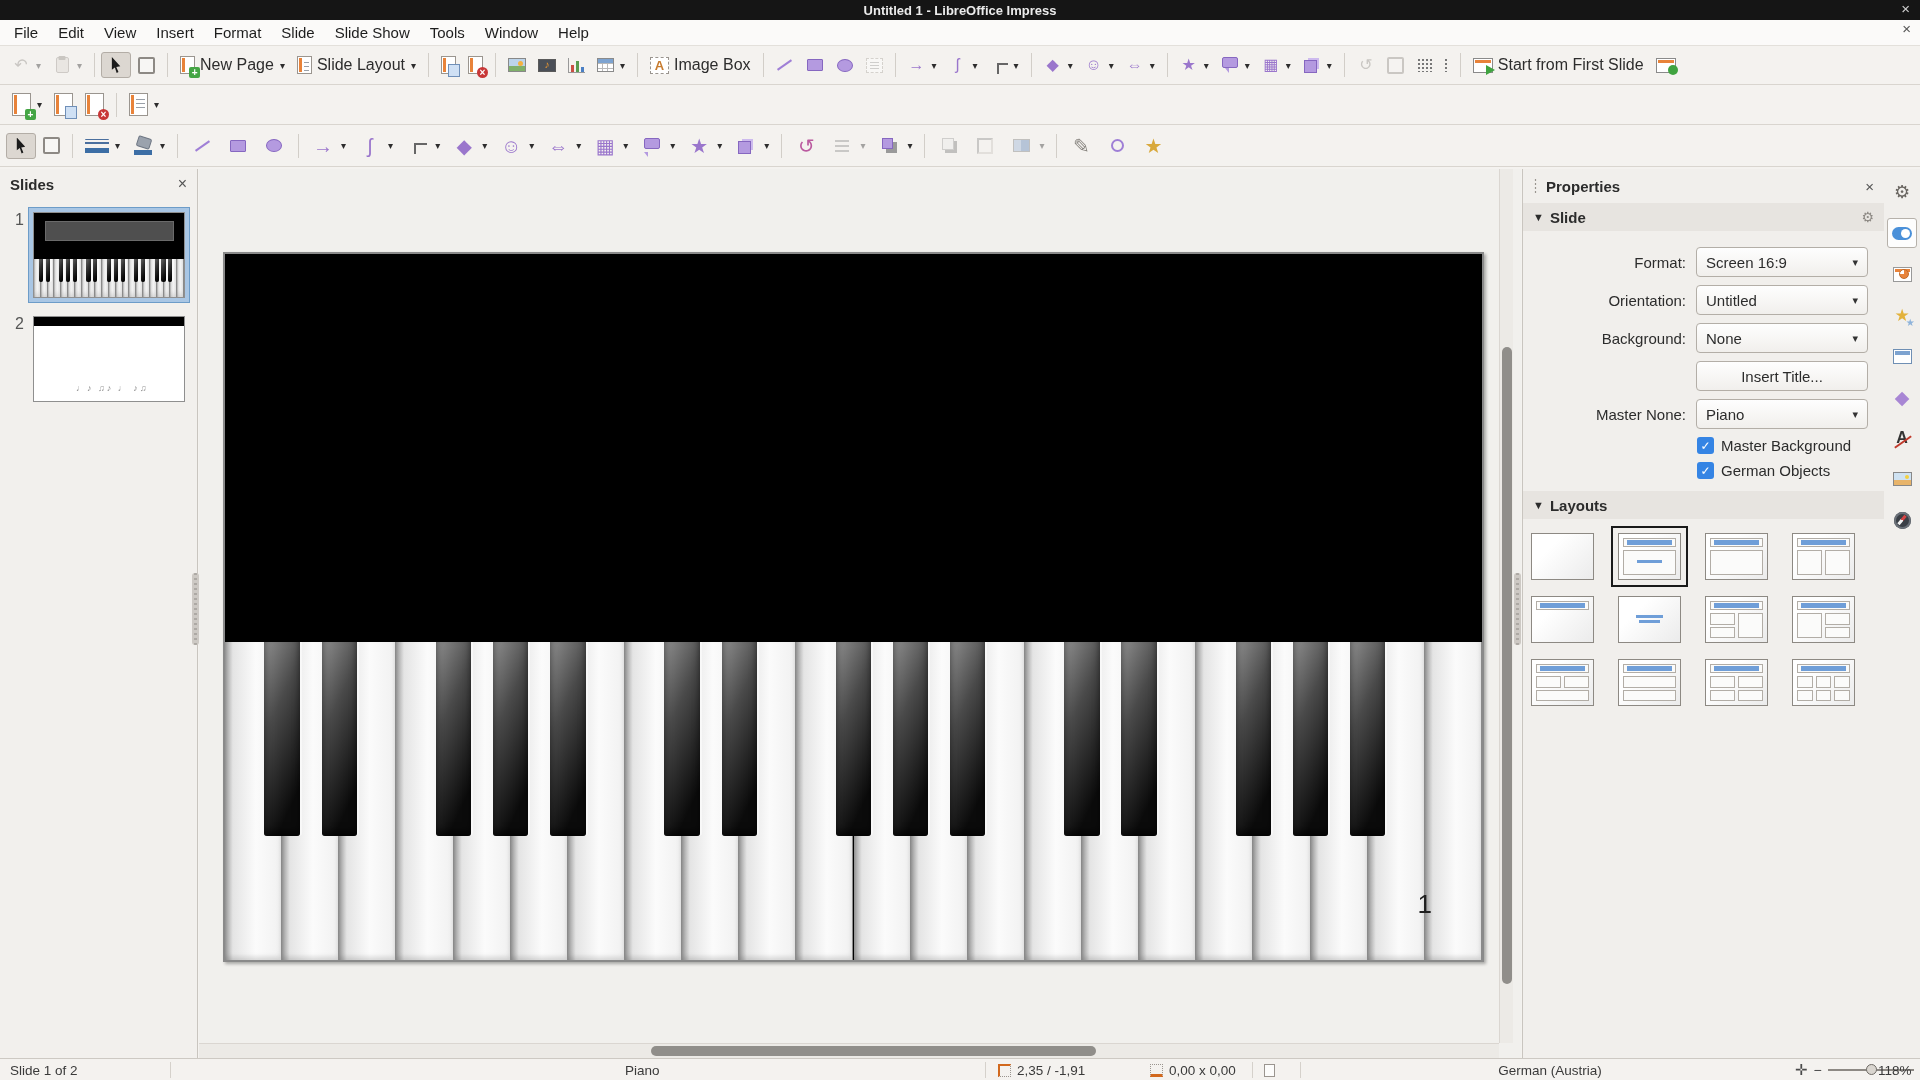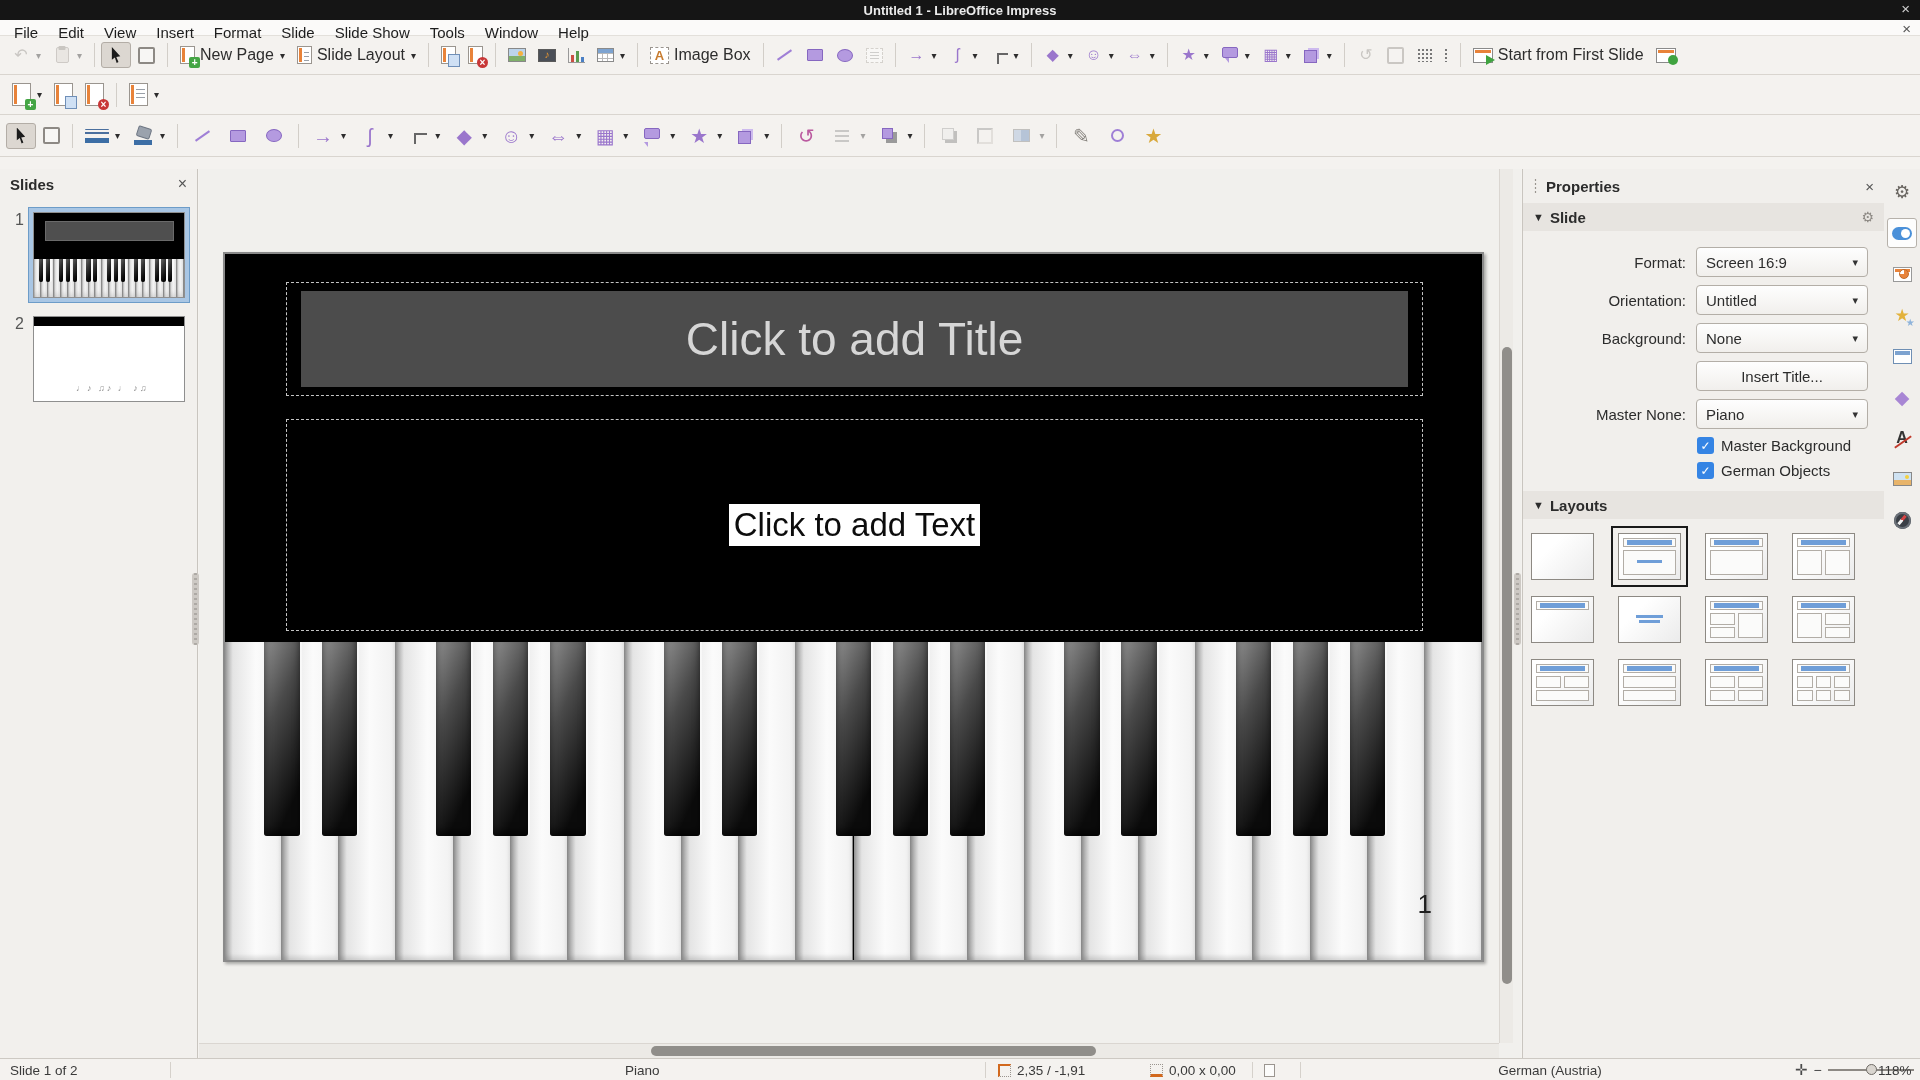--- a/index.html
+++ b/index.html
@@ -5,21 +5,21 @@
   *{box-sizing:border-box;margin:0;padding:0}
   html,body{width:1920px;height:1080px;overflow:hidden}
   body{font-family:"Liberation Sans",sans-serif;background:#e8e6e3;position:relative}
   #app{position:absolute;inset:0;width:1920px;height:1080px;background:#f4f2ef}
 
   
   .titlebar{height:20px;background:#151515;color:#ebebeb;display:flex;align-items:center;justify-content:center;font-size:13px;font-weight:bold;position:relative}
   .titlebar .wclose{position:absolute;right:10px;top:0;color:#cfcfcf;font-size:15px;font-weight:normal;cursor:default}
 
   
-  .menubar{height:16px;background:#fbfaf9;display:flex;align-items:flex-start;font-size:15px;color:#1d1d1d;position:relative;border-bottom:1px solid #e3e0db;padding-left:4px}
+  .menubar{height:26px;background:#fbfaf9;display:flex;align-items:flex-start;font-size:15px;color:#1d1d1d;position:relative;border-bottom:1px solid #e3e0db;padding-left:4px}
   .menu-item{padding:4px 10px;border-radius:3px}
   .docclose{position:absolute;right:9px;color:#555;font-size:15px}
 
   
   .tb{display:flex;align-items:center;background:#f4f2ef;border-bottom:1px solid #d9d5cf;padding:0 6px;white-space:nowrap}
   .tb1{height:39px}.tb2{height:40px}.tb3{height:42px}
   .tbtn{display:inline-flex;align-items:center;gap:5px;padding:3px 5px;border:1px solid transparent;border-radius:3px;font-size:15px;color:#2d2d2d;flex:0 0 auto}
   .tbtn.pressed{background:#dcd7d1;border-color:#b3ada6}
   .tbtn.disabled{opacity:.4}
   .tsep{width:1px;height:24px;background:#d2cec8;margin:0 6px;flex:0 0 auto}
@@ -514,26 +514,20 @@
             <span class="t2-bar" style="display:block"></span>
             <span class="t2-notes">♩♪ ♫♪ ♩ ♪♫</span>
           </span>
         </span>
       </div>
     </aside>
     <div class="split sl"></div>
 
     <main class="canvas">
       <div class="slide">
-        <div class="ph-title">
-          <div class="ph-title-inner">Click to add Title</div>
-        </div>
-        <div class="ph-text">
-          <span class="ph-text-span">Click to add Text</span>
-        </div>
         <div class="piano-main" id="main-piano">
             <div class="wkey" style="left: 0%; width: 4.54545%;"></div>
             <div class="wkey" style="left: 4.54545%; width: 4.54545%;"></div>
             <div class="wkey" style="left: 9.09091%; width: 4.54545%;"></div>
             <div class="wkey" style="left: 13.6364%; width: 4.54545%;"></div>
             <div class="wkey" style="left: 18.1818%; width: 4.54545%;"></div>
             <div class="wkey" style="left: 22.7273%; width: 4.54545%;"></div>
             <div class="wkey" style="left: 27.2727%; width: 4.54545%;"></div>
             <div class="wkey" style="left: 31.8182%; width: 4.54545%;"></div>
             <div class="wkey" style="left: 36.3636%; width: 4.54545%;"></div>

